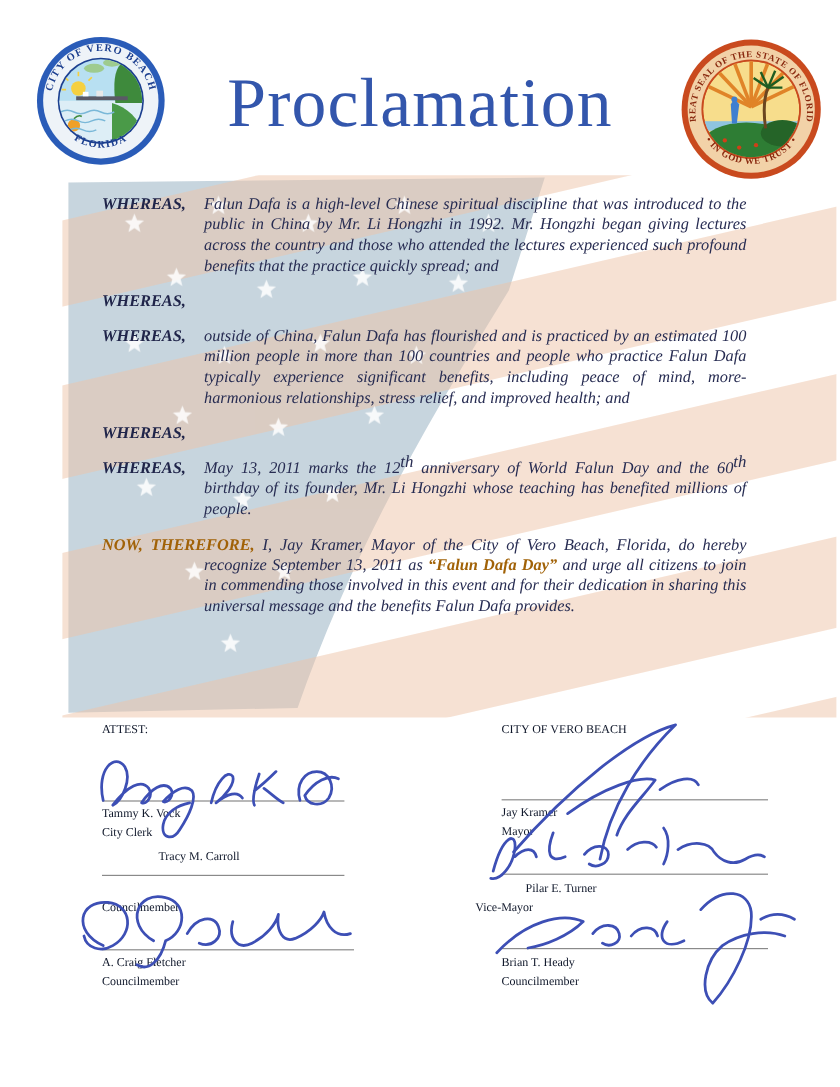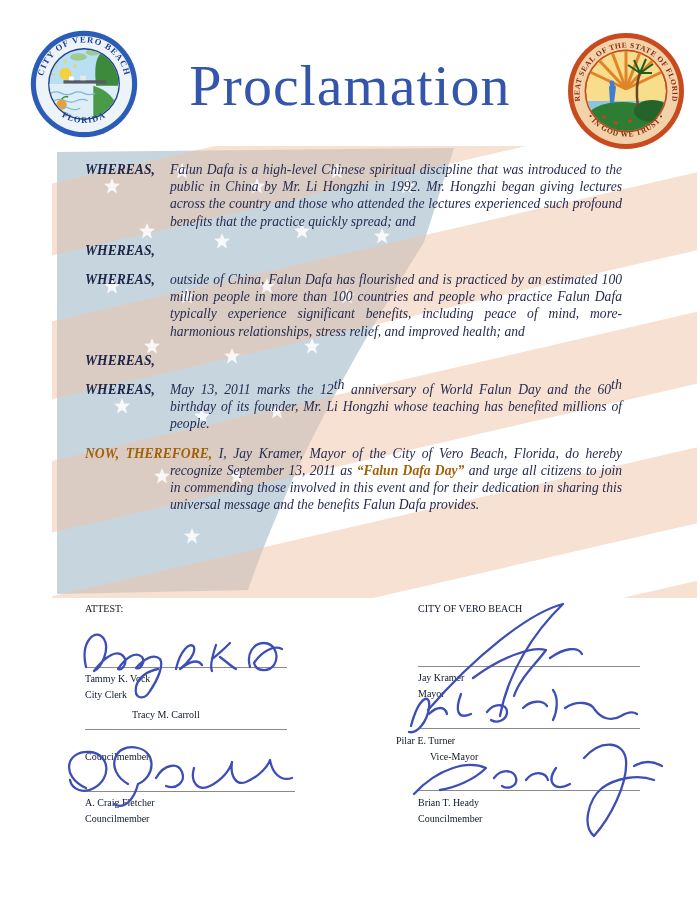--- a/index.html
+++ b/index.html
@@ -196,22 +196,22 @@
 
   <div class="sig-text" style="left:85px;top:671px;">Tammy K. Vock</div>
   <div class="sig-text" style="left:85px;top:687px;">City Clerk</div>
   <div class="sig-text" style="left:85px;top:707px;margin-left:47px;">Tracy M. Carroll</div>
   <div class="sig-text" style="left:85px;top:749px;">Councilmember</div>
   <div class="sig-text" style="left:85px;top:795px;">A. Craig Fletcher</div>
   <div class="sig-text" style="left:85px;top:811px;">Councilmember</div>
 
   <div class="sig-text" style="left:418px;top:670px;">Jay Kramer</div>
   <div class="sig-text" style="left:418px;top:686px;">Mayor</div>
-  <div class="sig-text" style="left:396px;top:733px;">Pilar E. Turner</div>
-  <div class="sig-text" style="left:430px;top:749px;">Vice-Mayor</div>
+  <div class="sig-text" style="left:438px;top:733px;">Pilar E. Turner</div>
+  <div class="sig-text" style="left:396px;top:749px;">Vice-Mayor</div>
   <div class="sig-text" style="left:418px;top:795px;">Brian T. Heady</div>
   <div class="sig-text" style="left:418px;top:811px;">Councilmember</div>
 
   <svg class="ink" style="left:78px;top:615px;" width="230" height="100" viewBox="0 0 230 100">
     <path d="M8 52 C2 26 18 12 26 24 C32 34 24 52 16 56 C28 40 40 34 46 42 C50 48 44 56 40 54 C48 42 58 36 64 42 C68 47 62 55 58 53 C66 44 76 38 82 44 C86 50 80 64 72 76 C66 86 56 84 58 72 C60 62 70 56 80 54"></path>
     <path d="M98 54 C102 36 112 26 116 32 C118 38 110 48 102 54 C112 46 120 44 124 50"></path>
     <path d="M138 30 C134 42 132 52 134 56 M134 44 C142 38 148 32 152 28 M142 42 C150 48 154 52 158 54"></path>
     <path d="M172 52 C168 38 176 28 186 28 C196 28 202 40 196 50 C190 58 178 56 176 48 C184 36 196 30 204 34"></path>
   </svg>
 

